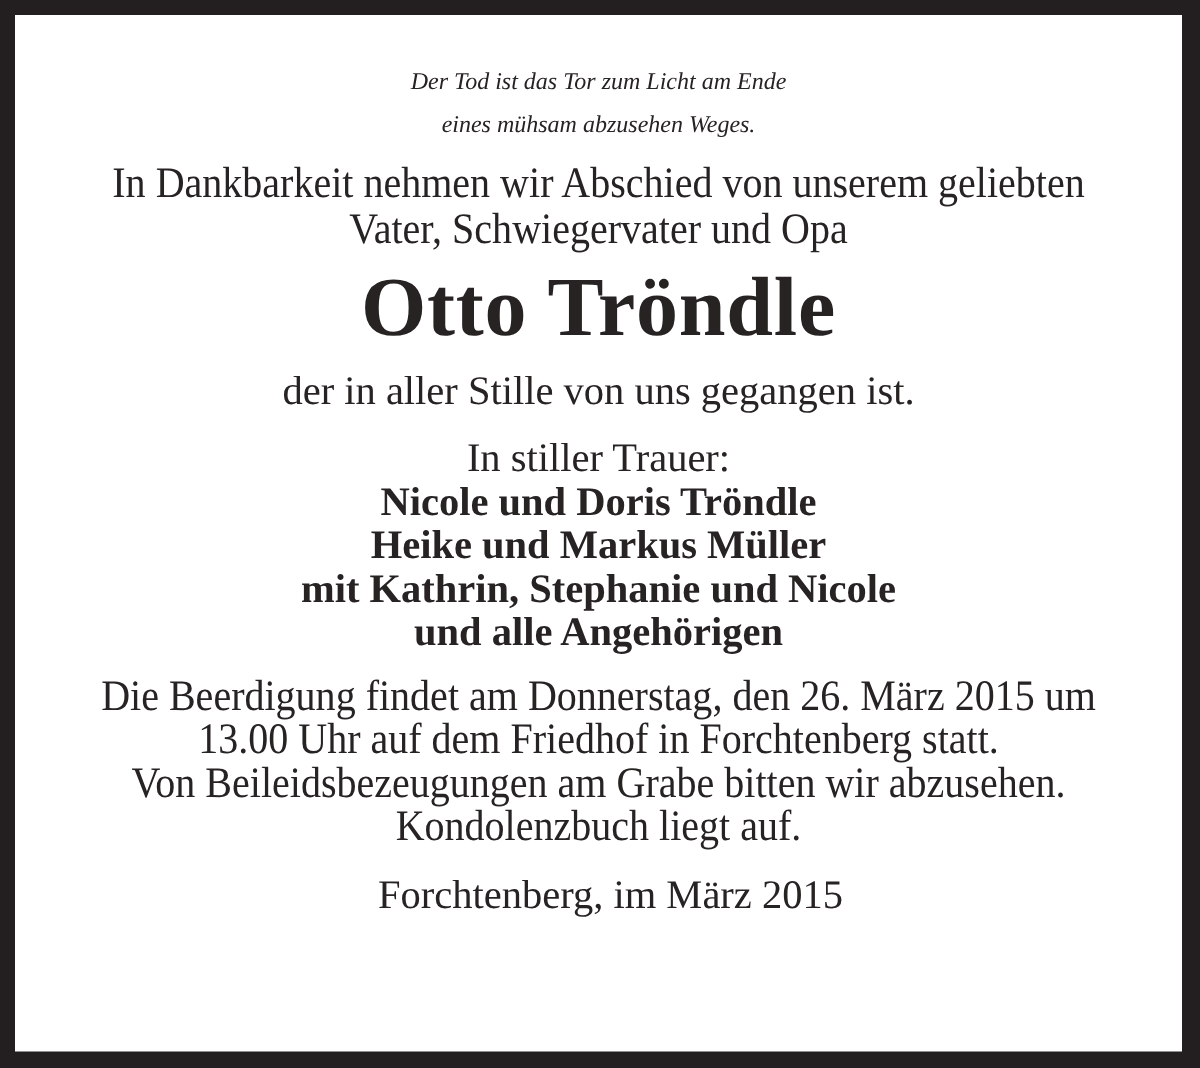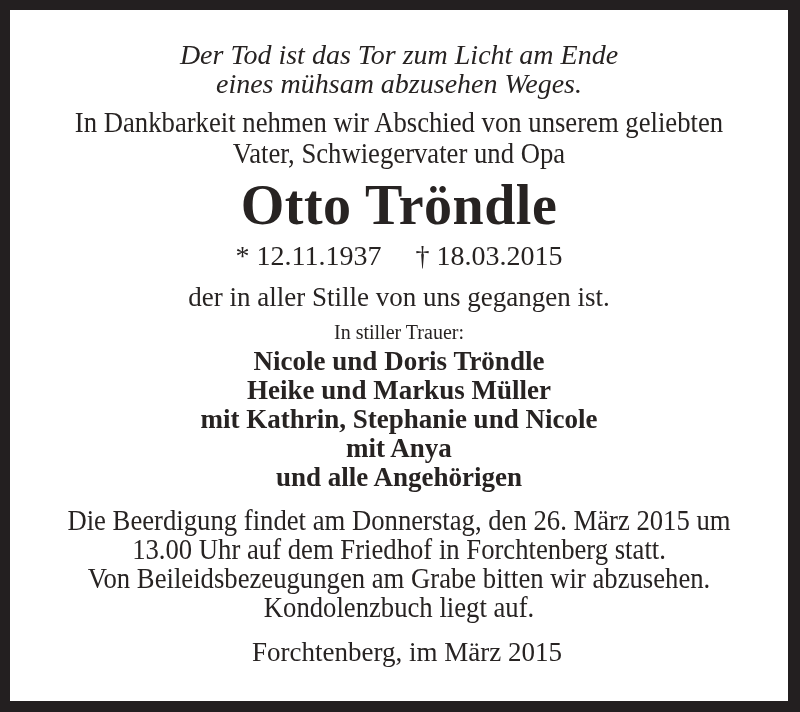--- a/index.html
+++ b/index.html
@@ -20,21 +20,21 @@
     background: #ffffff;
     border-style: solid;
     border-color: #231f20;
     border-width: 10px 12px 11px 10px;
     text-align: center;
     overflow: hidden;
   }
   .epigraph {
     margin-top: 30px;
     font-style: italic;
-    font-size: 28px;
+    font-size: 16px;
     line-height: 29px;
   }
   .intro {
     margin-top: 9px;
     font-size: 29px;
     line-height: 31px;
     transform: scaleX(0.92);
     transform-origin: 50% 0;
     white-space: nowrap;
   }
@@ -54,22 +54,22 @@
   .dates .died {
     display: inline-block;
     margin-left: 34px;
   }
   .passing {
     margin-top: 11px;
     font-size: 27px;
     line-height: 30px;
   }
   .mourning-label {
-    margin-top: 6px;
-    font-size: 20px;
+    margin-top: 16px;
+    font-size: 27px;
     line-height: 29px;
   }
   .mourners {
     font-size: 27px;
     line-height: 29px;
     font-weight: bold;
   }
   .funeral {
     margin-top: 14px;
     font-size: 29px;
@@ -95,33 +95,29 @@
     <div>eines mühsam abzusehen Weges.</div>
   </div>
 
   <div class="intro">
     <div>In Dankbarkeit nehmen wir Abschied von unserem geliebten</div>
     <div>Vater, Schwiegervater und Opa</div>
   </div>
 
   <h1 class="deceased-name">Otto Tröndle</h1>
 
-  <div class="dates">
-    <span class="born">* 12.11.1937</span><span class="died">† 18.03.2015</span>
-  </div>
 
   <div class="passing">der in aller Stille von uns gegangen ist.</div>
 
   <div class="mourning-label">In stiller Trauer:</div>
 
   <div class="mourners">
     <div>Nicole und Doris Tröndle</div>
     <div>Heike und Markus Müller</div>
     <div>mit Kathrin, Stephanie und Nicole</div>
-    <div>mit Anya</div>
     <div>und alle Angehörigen</div>
   </div>
 
   <div class="funeral">
     <div>Die Beerdigung findet am Donnerstag, den 26. März 2015 um</div>
     <div>13.00 Uhr auf dem Friedhof in Forchtenberg statt.</div>
     <div>Von Beileidsbezeugungen am Grabe bitten wir abzusehen.</div>
     <div>Kondolenzbuch liegt auf.</div>
   </div>
 

